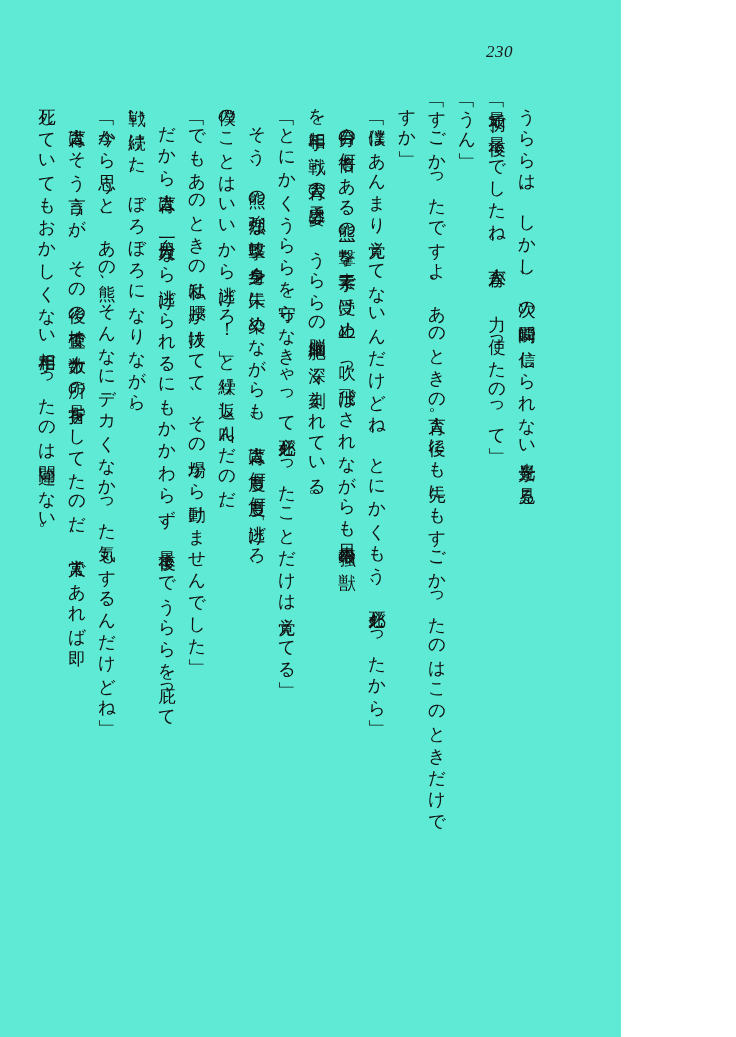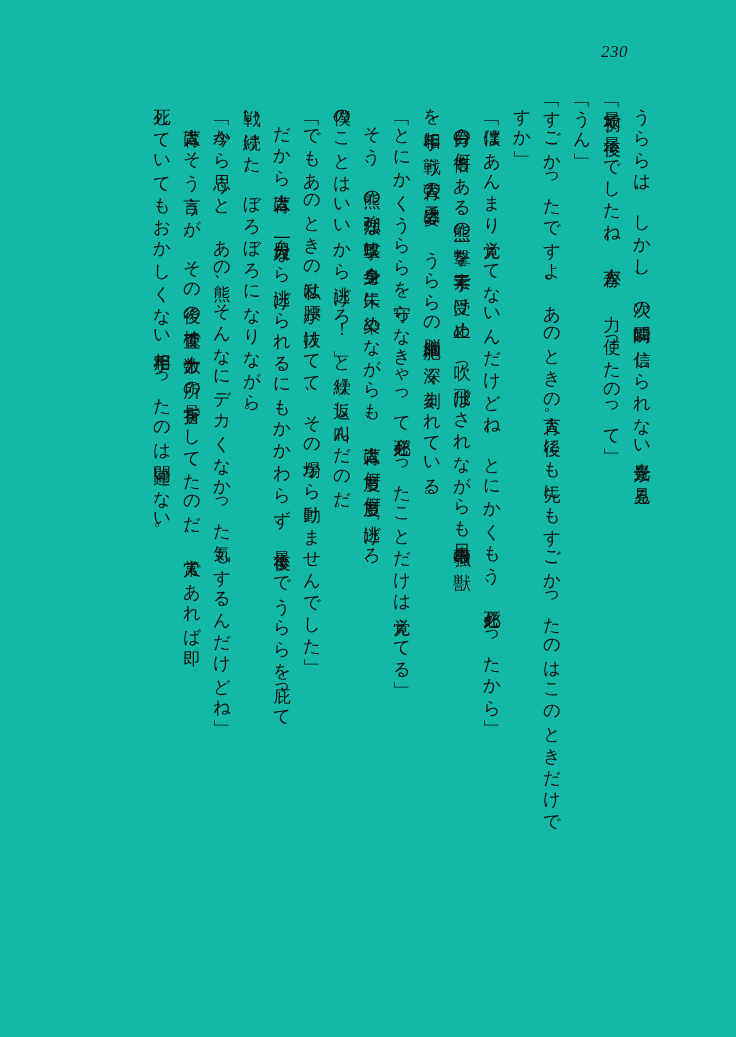--- a/index.html
+++ b/index.html
@@ -9,23 +9,23 @@
   }
   body {
     width: 736px;
     height: 1037px;
     overflow: hidden;
     font-family: "Liberation Serif", "DejaVu Serif", serif;
     color: #111111;
   }
   #page {
     position: relative;
-    width: 736px;
+    width: 621px;
     height: 1037px;
-    background: #14b8a6;
+    background: #5eead4;
   }
   
   #page-number {
     position: absolute;
     top: 42px;
     right: 108px;
     font-size: 17px;
     font-style: italic;
     font-family: "Liberation Serif", "DejaVu Serif", serif;
     color: #1a1a1a;

